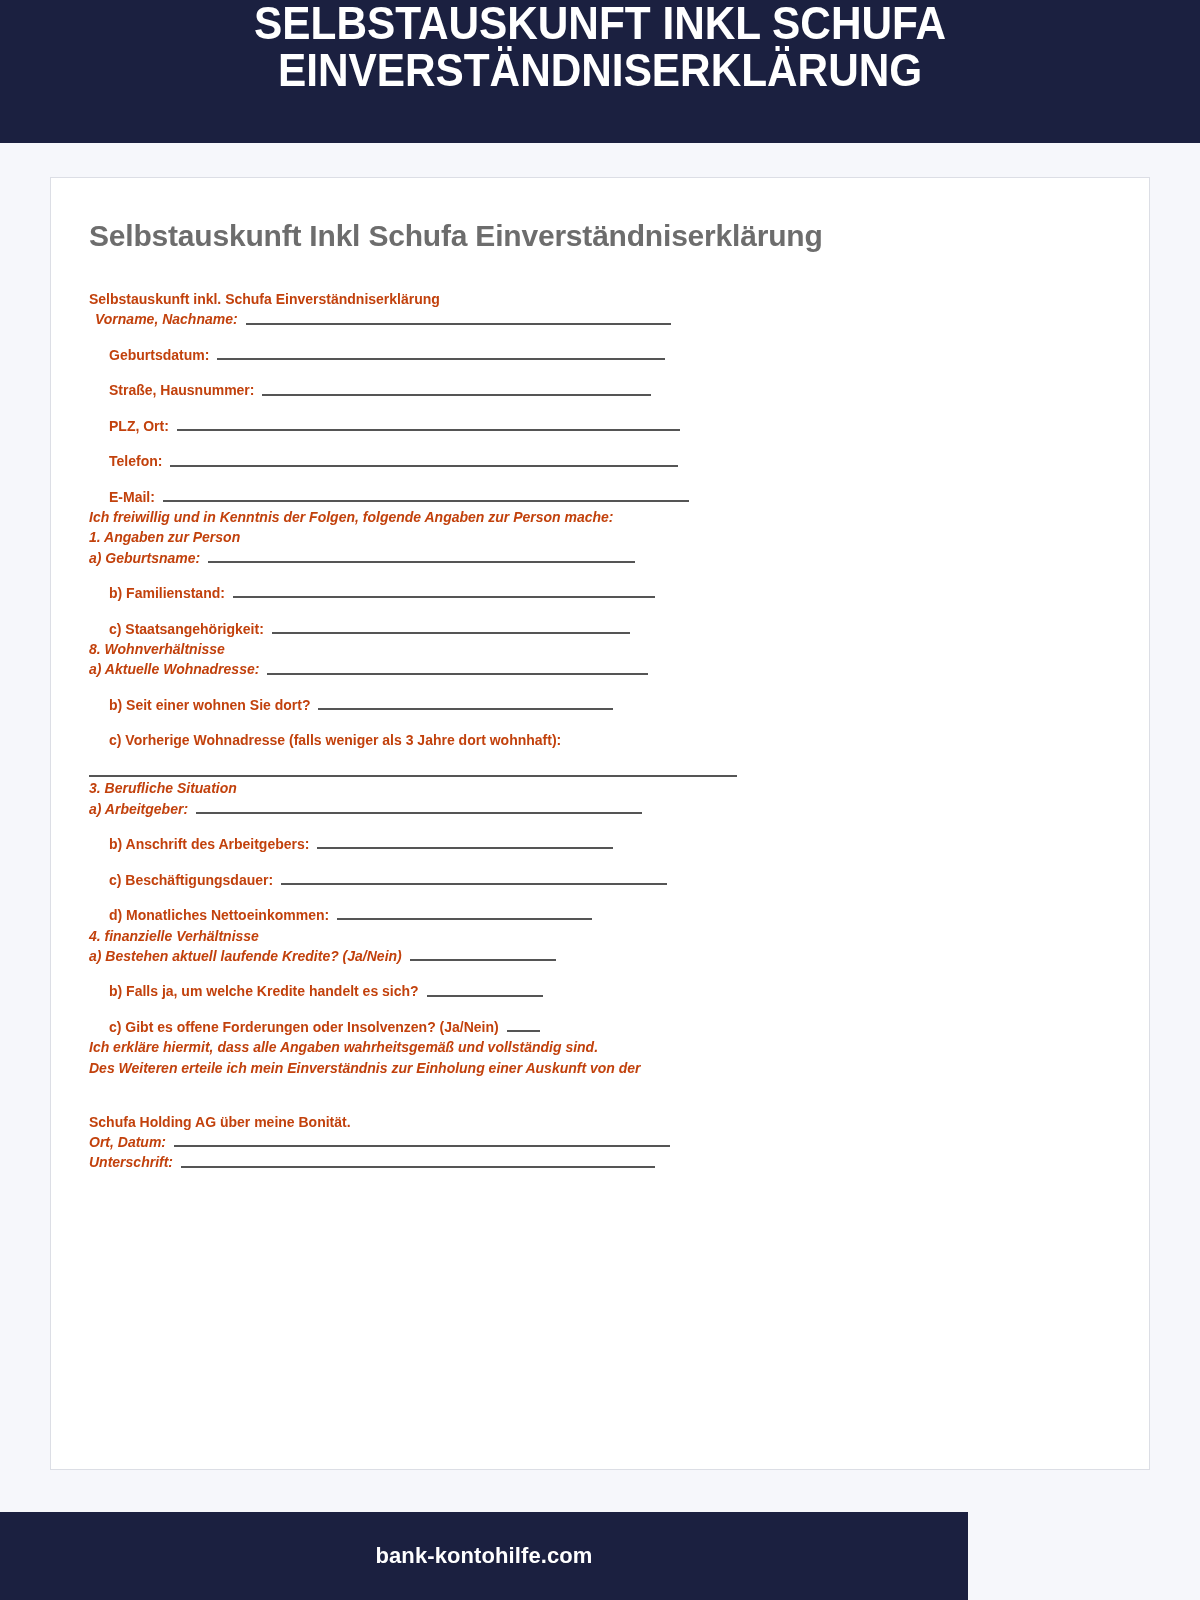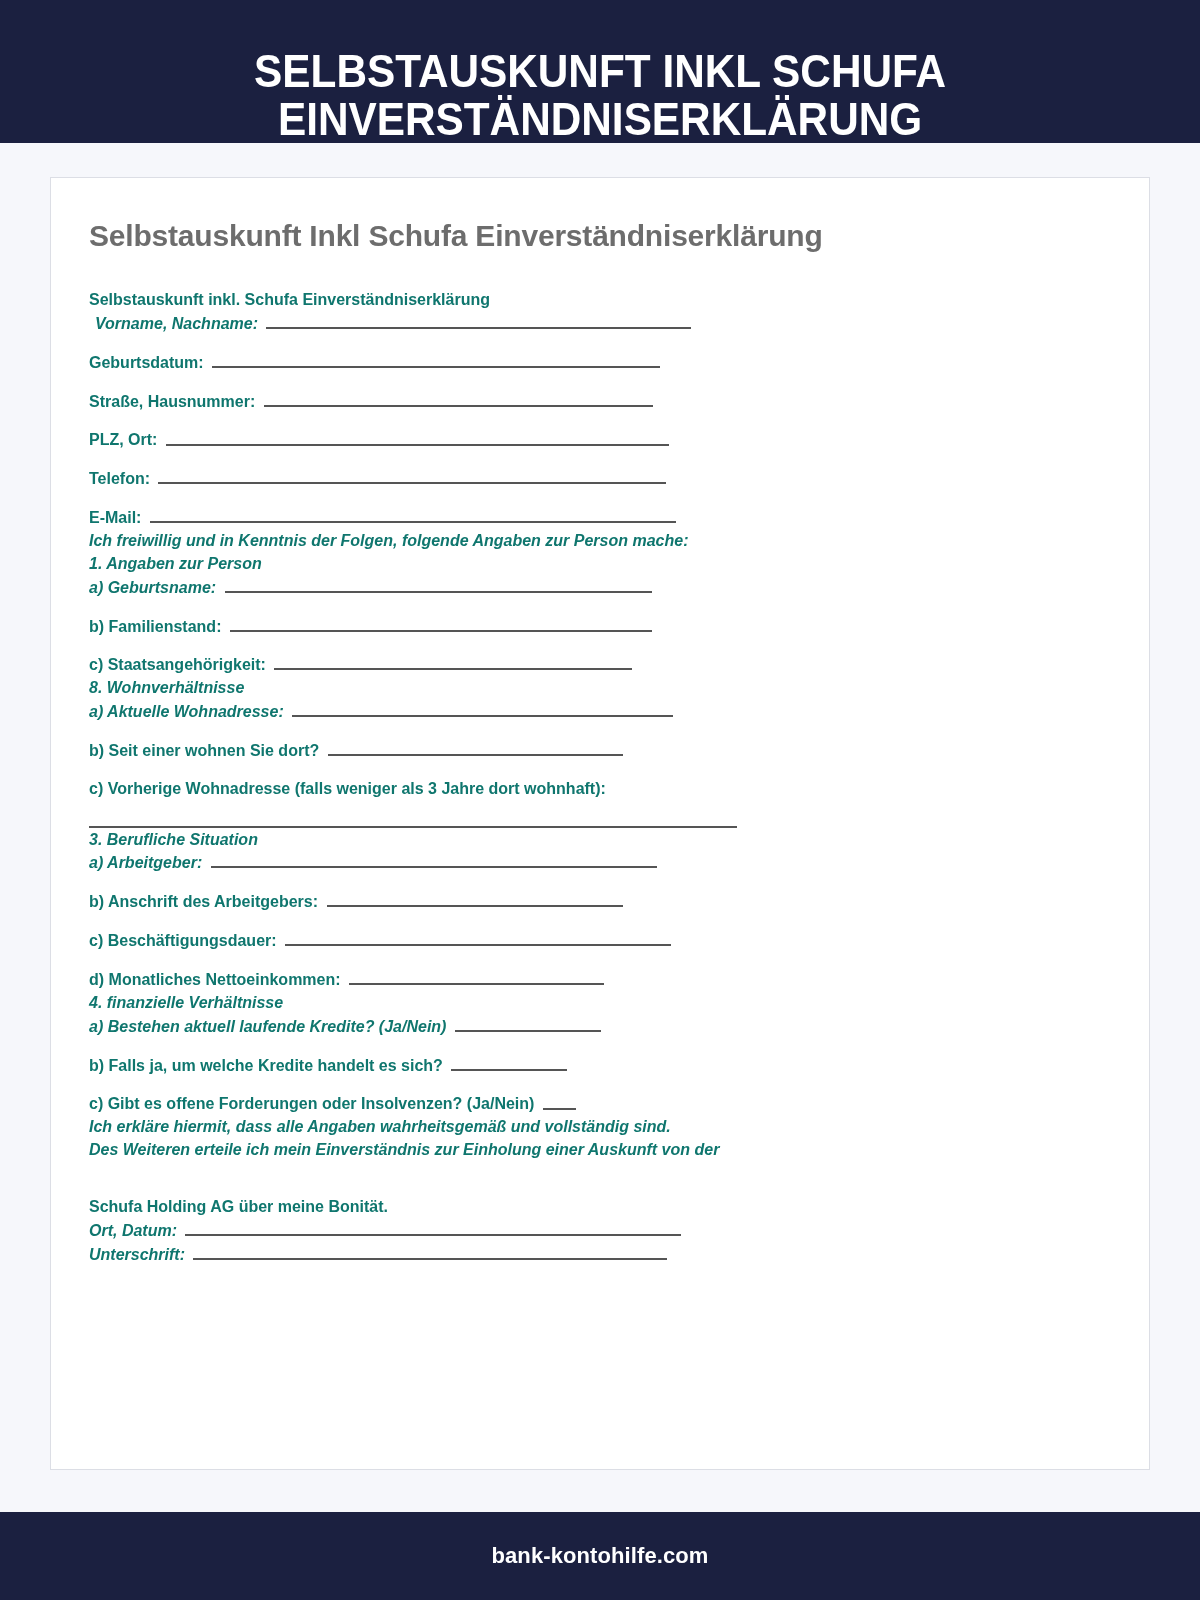--- a/index.html
+++ b/index.html
@@ -14,21 +14,21 @@
     font-family: "Liberation Sans", "DejaVu Sans", sans-serif;
     overflow: hidden;
     position: relative;
   }
 
   
   .banner {
     background: #1b2040;
     height: 143px;
     display: flex;
-    align-items: flex-end;
+    align-items: flex-start;
     justify-content: center;
     box-sizing: border-box;
     padding: 0 40px;
   }
   .banner-title {
     color: #ffffff;
     font-family: "Liberation Sans Narrow", "Liberation Sans", sans-serif;
     font-weight: bold;
     font-size: 46px;
     line-height: 1.03;
@@ -59,33 +59,33 @@
     color: #6d6d6d;
     font-size: 30px;
     font-weight: bold;
     margin: 0 0 36px 0;
     letter-spacing: -0.2px;
     line-height: 1.2;
   }
 
   
   .form-body {
-    color: #0f766e;
-    font-size: 16px;
+    color: #c2410c;
+    font-size: 14px;
     font-weight: bold;
     line-height: 1.30;
   }
 
   .line {
     display: block;
     white-space: nowrap;
   }
   
   .gap-sm { margin-top: 2px; font-style: italic; }
-  .gap-md { margin-top: 17px; }
+  .gap-md { margin-top: 17px; margin-left: 20px; }
   .gap-lg { margin-top: 36px; }
 
   .lbl { white-space: pre; }
 
   
   .blank {
     display: inline-block;
     border-bottom: 2px solid #555555;
     height: 0.88em;
     vertical-align: baseline;
@@ -99,21 +99,21 @@
     margin-top: 26px;
   }
 
   .indent-1 { padding-left: 6px; }
 
   
   .footer {
     position: absolute;
     left: 0;
     bottom: 0;
-    width: 1200px;
+    width: 968px;
     height: 88px;
     background: #1b2040;
     display: flex;
     align-items: center;
     justify-content: center;
   }
   .footer-text {
     color: #ffffff;
     font-size: 22px;
     font-weight: bold;

